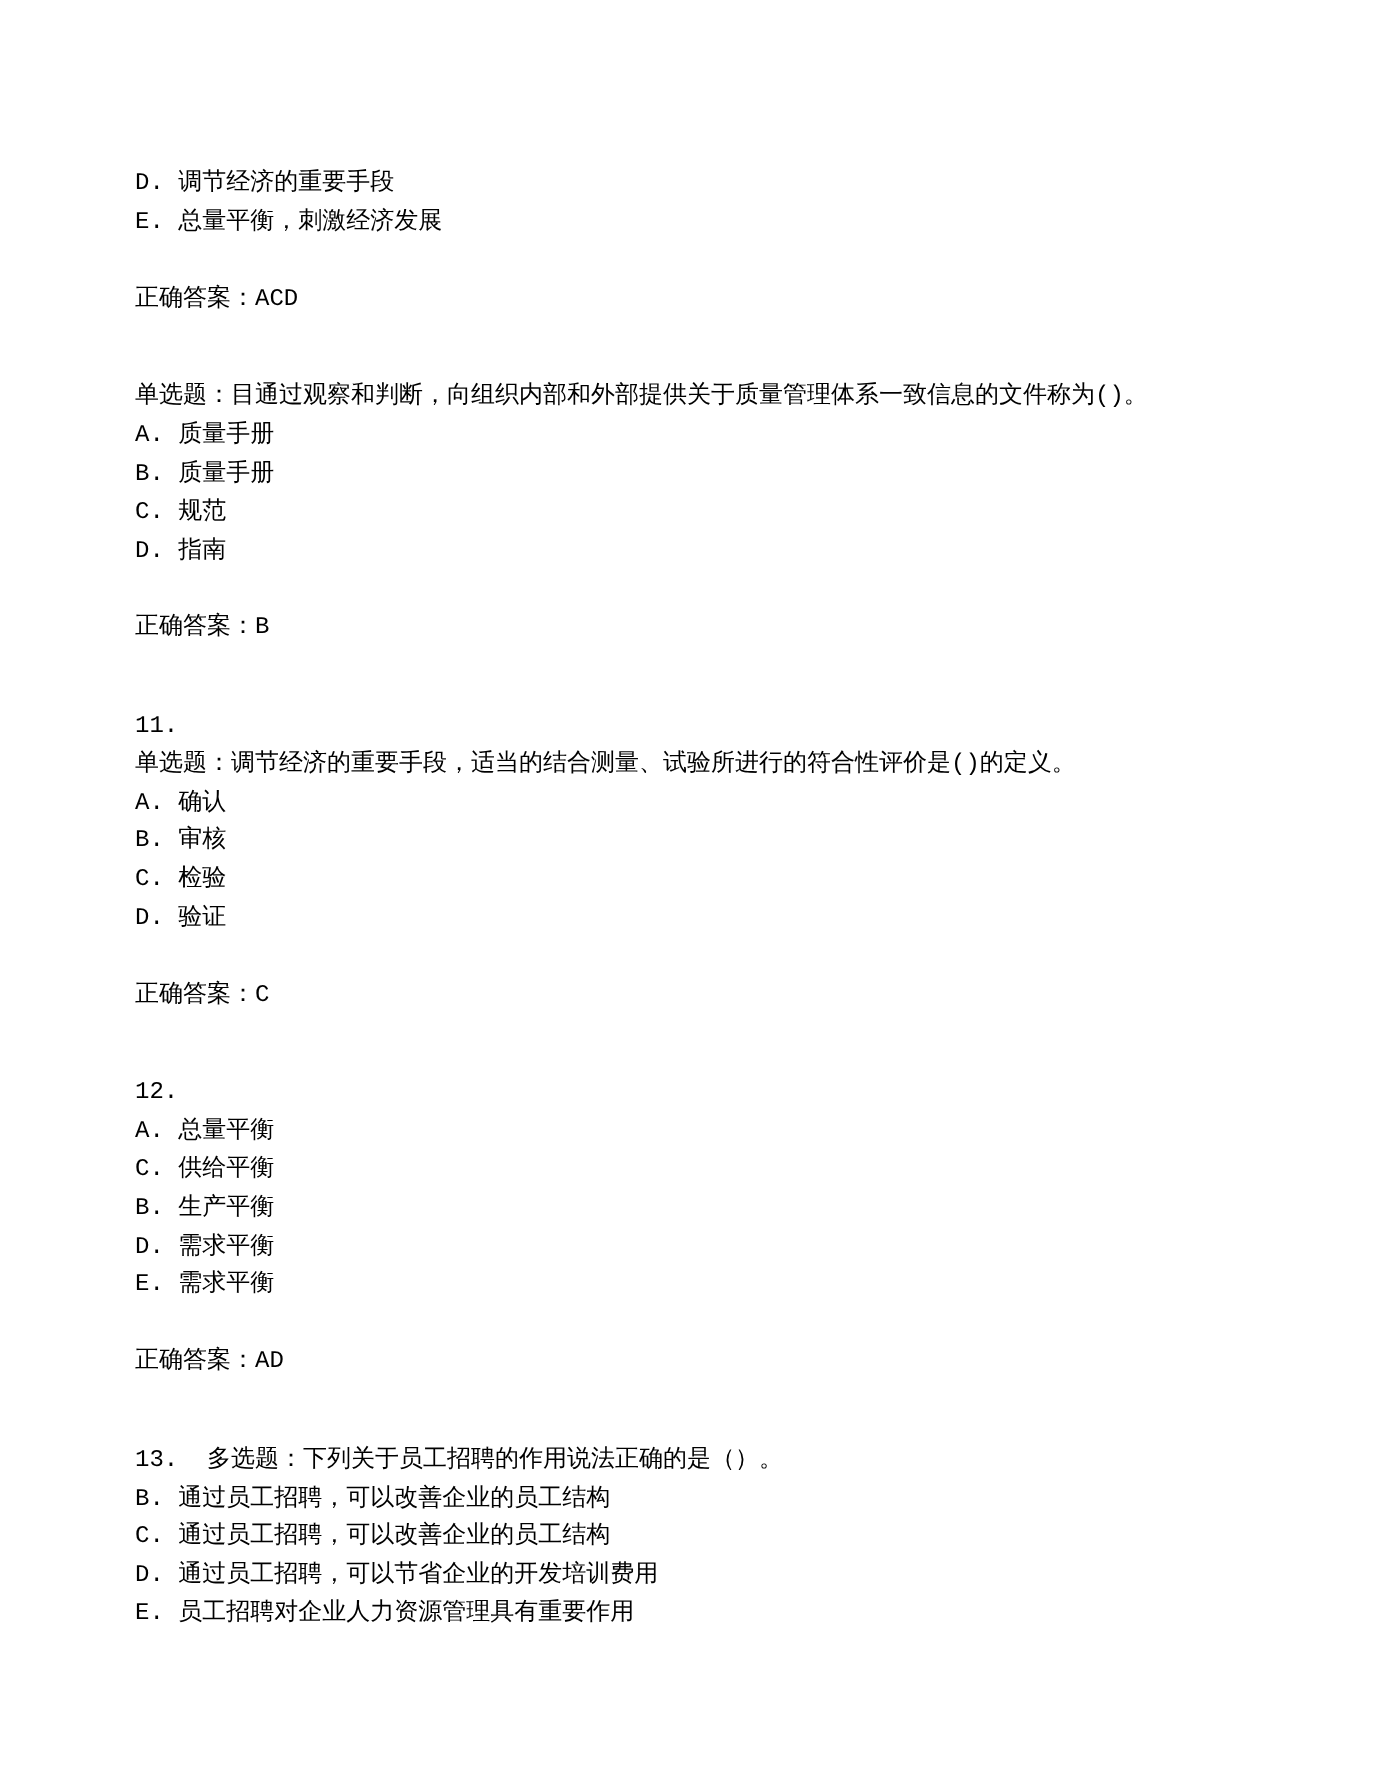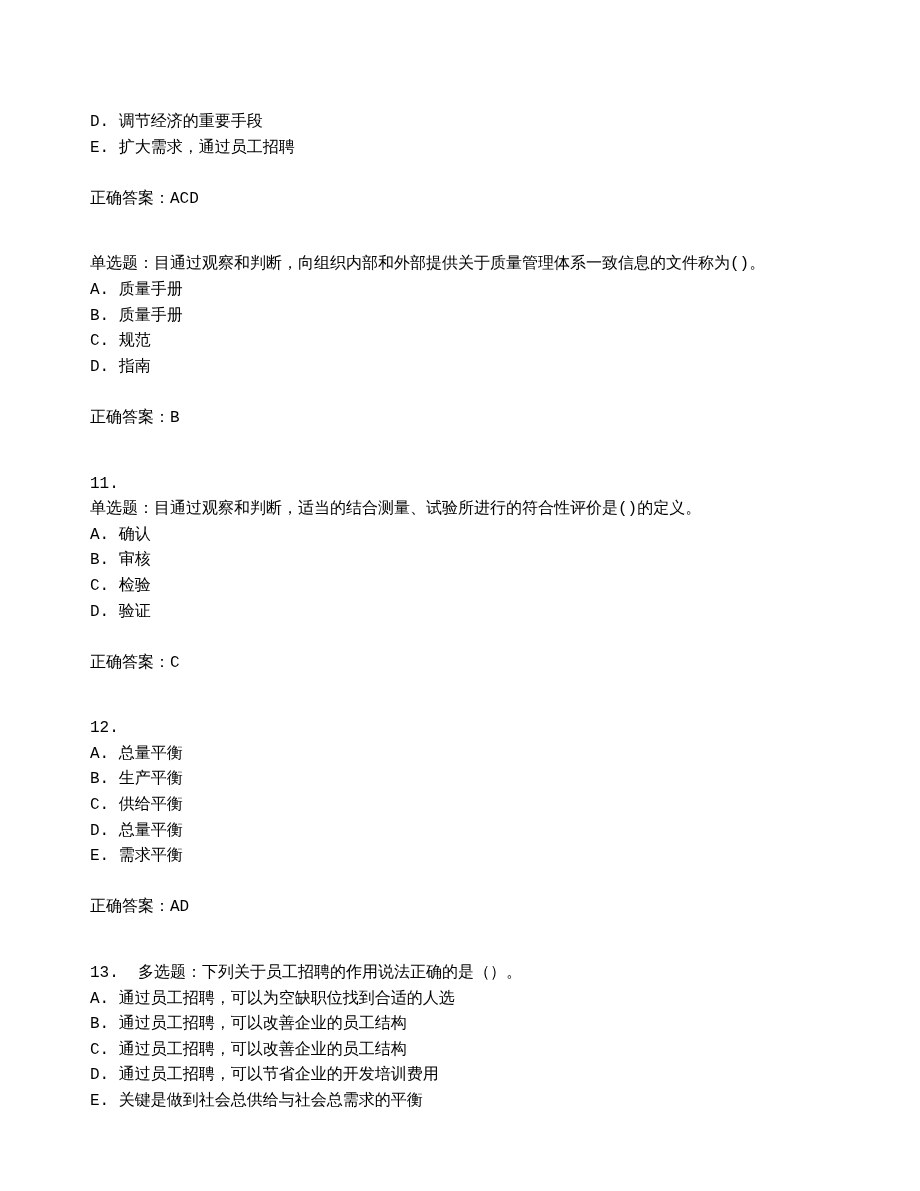--- a/index.html
+++ b/index.html
@@ -26,59 +26,58 @@
     white-space: pre-wrap;
   }
 </style>
 </head>
 <body>
 
 <div class="page">
 
   <div class="block">
     <div class="line">D. 调节经济的重要手段</div>
-    <div class="line">E. 扩大需求，通过员工招聘</div>
+    <div class="line">E. 总量平衡，刺激经济发展</div>
     <br>
     <div class="line"><span>正确答案：</span><span>ACD</span></div>
   </div>
 
   <div class="block">
     <div class="line">单选题：目通过观察和判断，向组织内部和外部提供关于质量管理体系一致信息的文件称为()。</div>
     <div class="line">A. 质量手册</div>
     <div class="line">B. 质量手册</div>
     <div class="line">C. 规范</div>
     <div class="line">D. 指南</div>
     <br>
     <div class="line"><span>正确答案：</span><span>B</span></div>
   </div>
 
   <div class="block">
     <div class="line">11.</div>
-    <div class="line">单选题：目通过观察和判断，适当的结合测量、试验所进行的符合性评价是()的定义。</div>
+    <div class="line">单选题：调节经济的重要手段，适当的结合测量、试验所进行的符合性评价是()的定义。</div>
     <div class="line">A. 确认</div>
     <div class="line">B. 审核</div>
     <div class="line">C. 检验</div>
     <div class="line">D. 验证</div>
     <br>
     <div class="line"><span>正确答案：</span><span>C</span></div>
   </div>
 
   <div class="block">
     <div class="line">12.</div>
     <div class="line">A. 总量平衡</div>
+    <div class="line">C. 供给平衡</div>
     <div class="line">B. 生产平衡</div>
-    <div class="line">C. 供给平衡</div>
-    <div class="line">D. 总量平衡</div>
+    <div class="line">D. 需求平衡</div>
     <div class="line">E. 需求平衡</div>
     <br>
     <div class="line"><span>正确答案：</span><span>AD</span></div>
   </div>
 
   <div class="block">
     <div class="line">13.  多选题：下列关于员工招聘的作用说法正确的是（）。</div>
-    <div class="line">A. 通过员工招聘，可以为空缺职位找到合适的人选</div>
     <div class="line">B. 通过员工招聘，可以改善企业的员工结构</div>
     <div class="line">C. 通过员工招聘，可以改善企业的员工结构</div>
     <div class="line">D. 通过员工招聘，可以节省企业的开发培训费用</div>
-    <div class="line">E. 关键是做到社会总供给与社会总需求的平衡</div>
+    <div class="line">E. 员工招聘对企业人力资源管理具有重要作用</div>
   </div>
 
 </div>
 
 </body></html>

